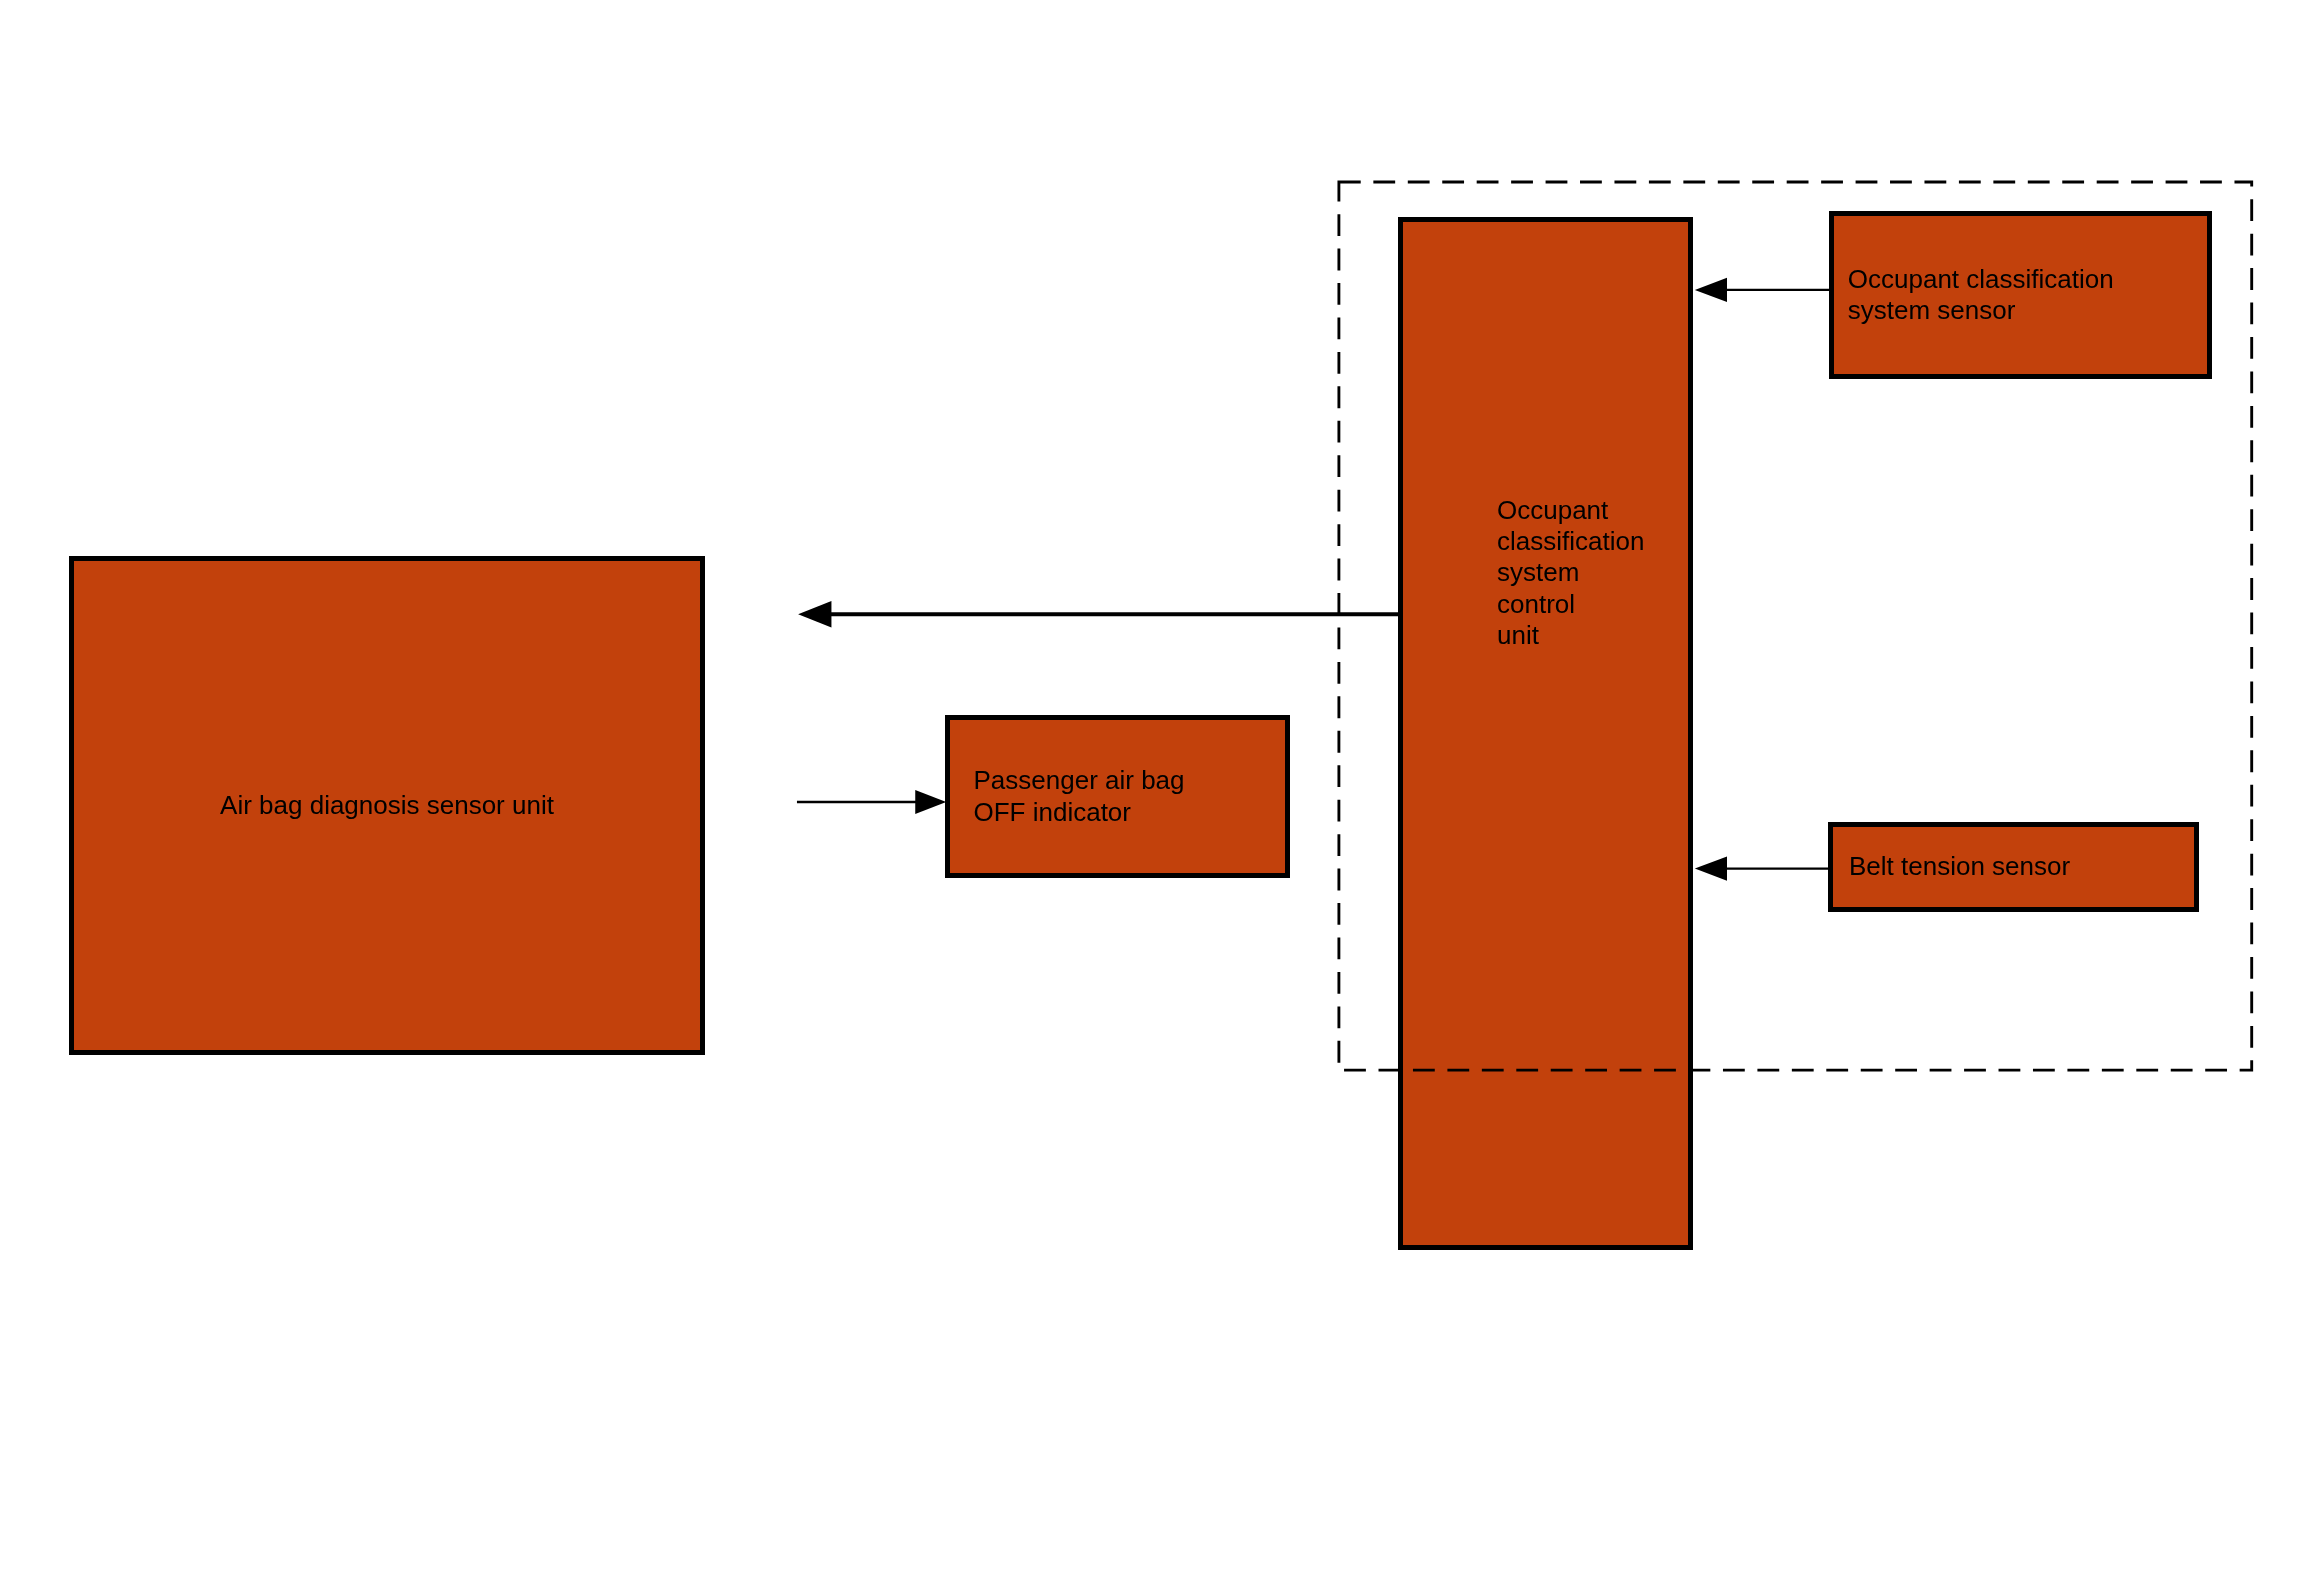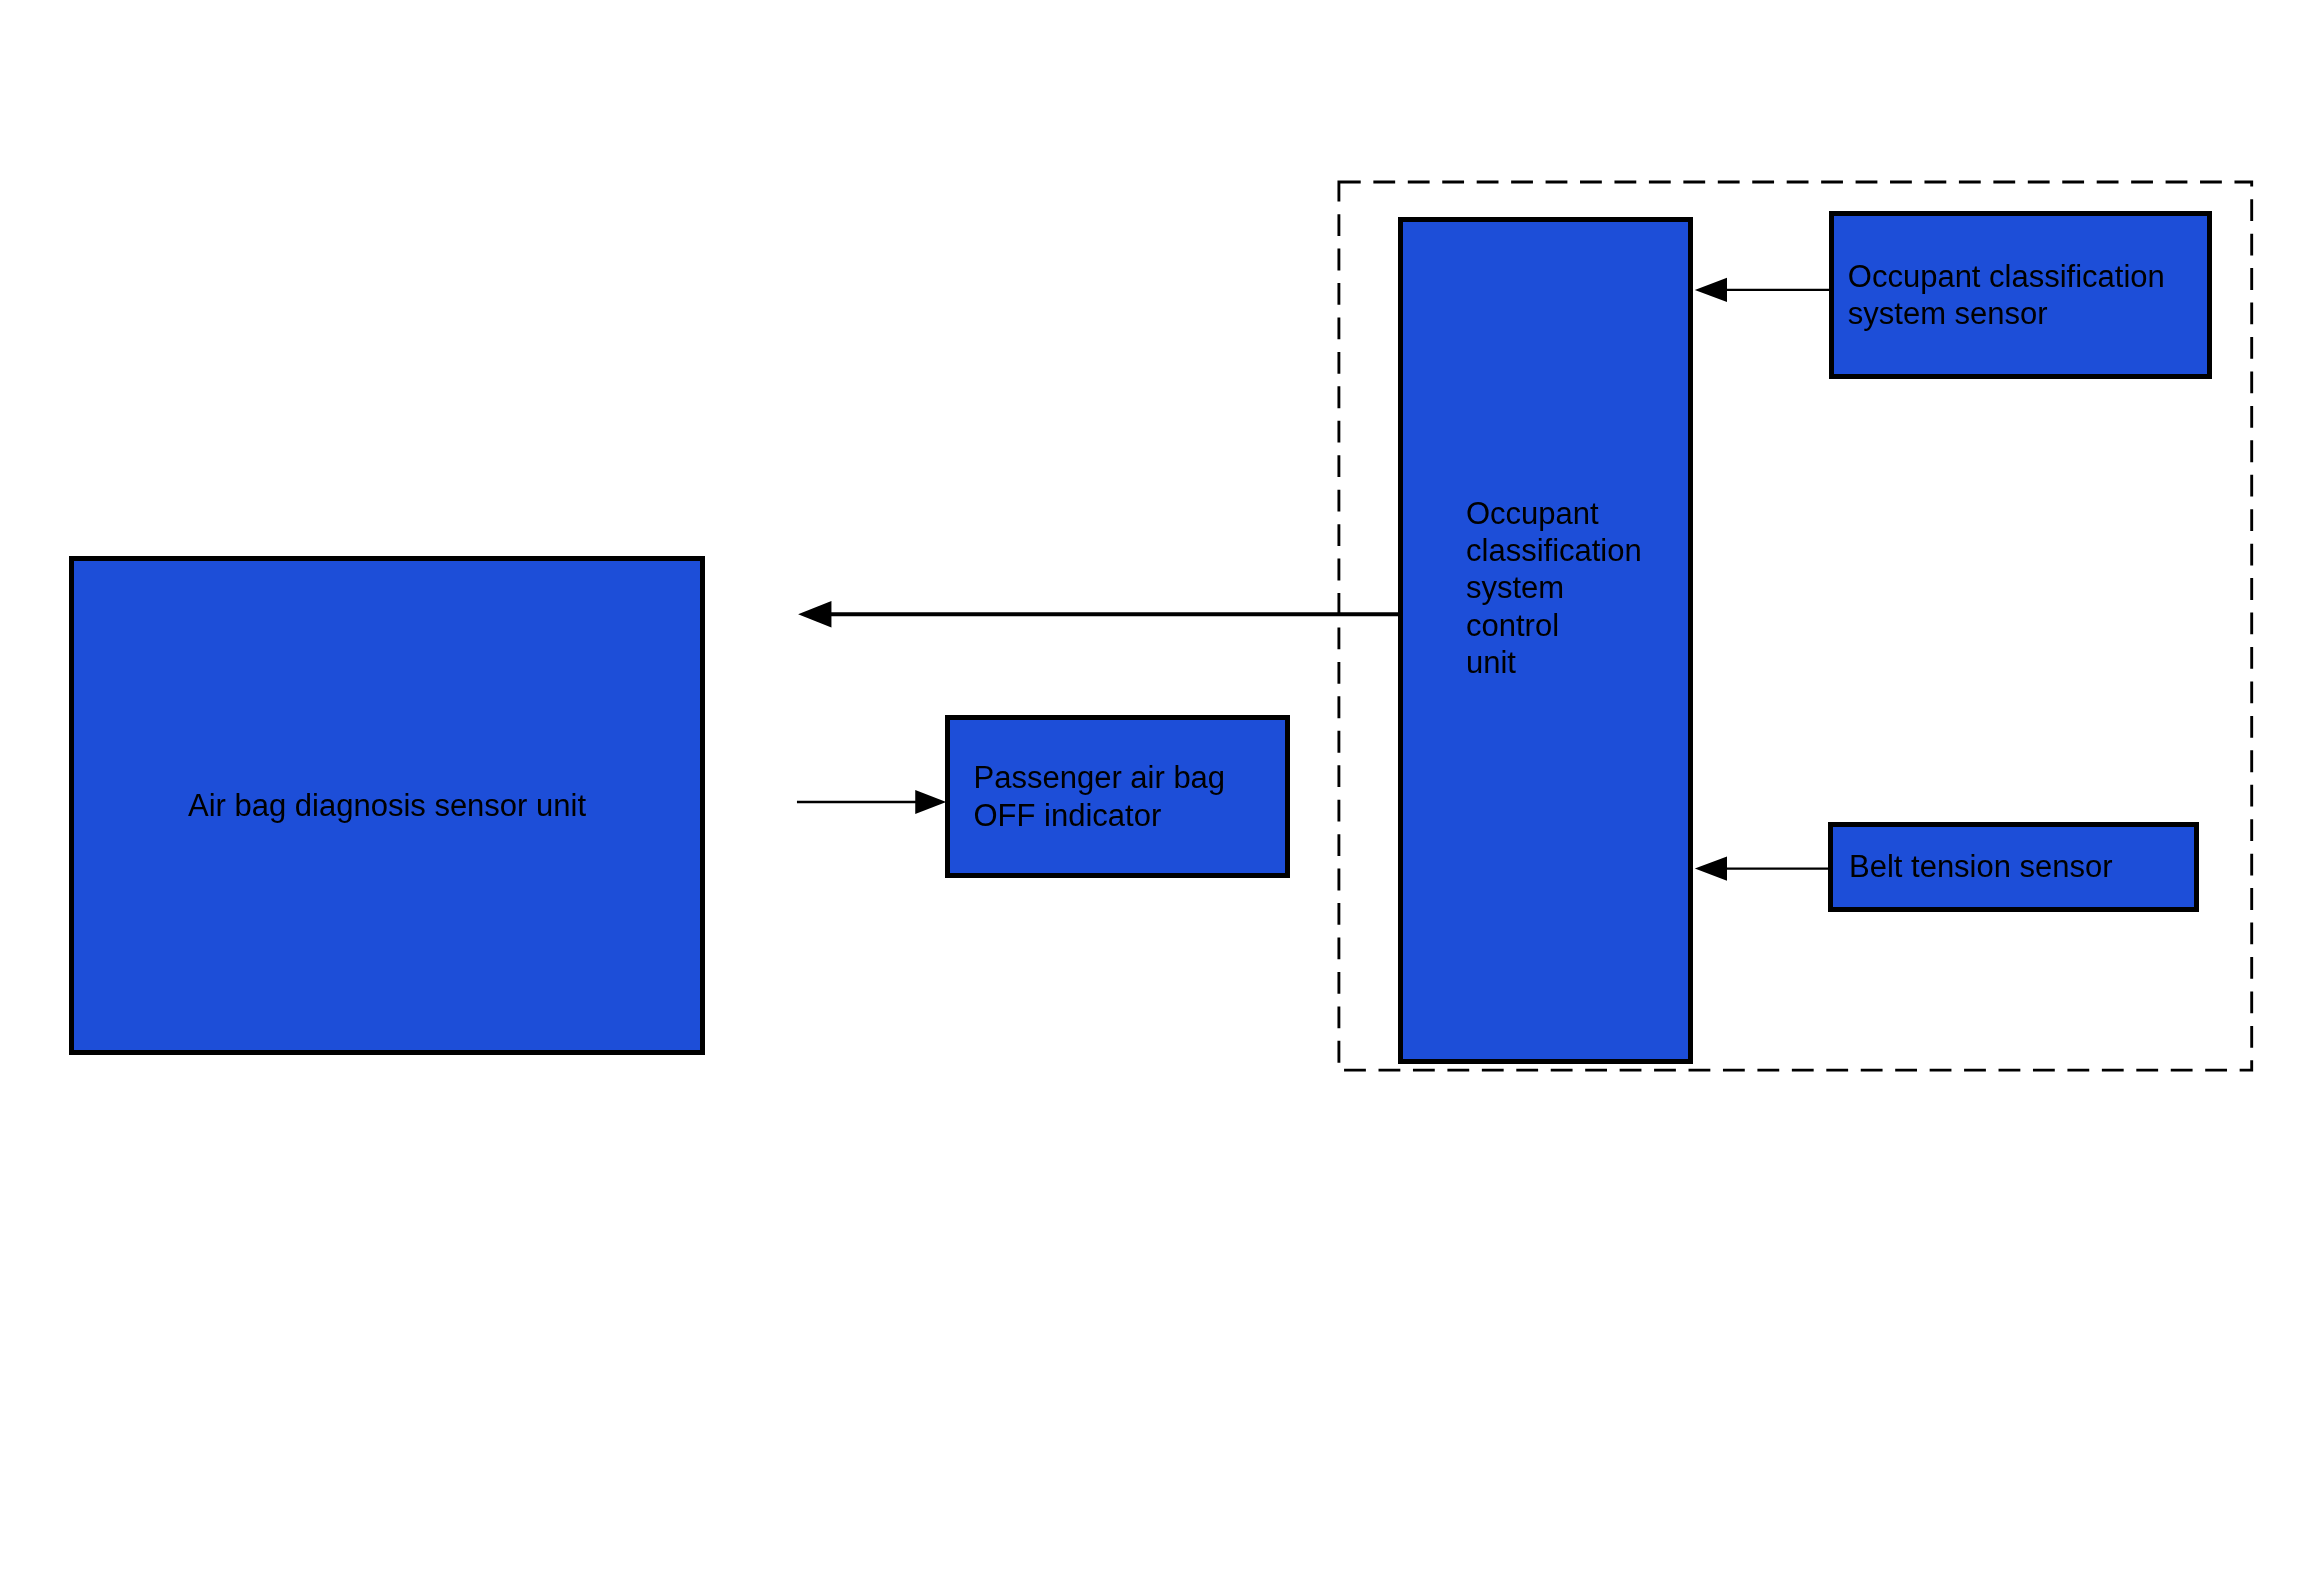--- a/index.html
+++ b/index.html
@@ -10,24 +10,24 @@
   .stage {
     position: relative;
     width: 2319px;
     height: 1573px;
     background: #ffffff;
     font-family: "Liberation Sans", sans-serif;
     color: #000000;
   }
   .box {
     position: absolute;
-    background: #1d4ed8;
+    background: #c2410c;
     border: 5.7px solid #000000;
     box-sizing: border-box;
-    font-size: 31px;
+    font-size: 26px;
     line-height: 1.2;
     white-space: pre-line;
     display: flex;
     align-items: center;
   }
   .box.center-text {
     justify-content: center;
     text-align: center;
   }
   .label {
@@ -43,23 +43,23 @@
   
   #box-passenger {
     left: 945px; top: 715px;
     width: 345px; height: 163px;
     border-width: 5.2px;
     padding-left: 23.5px;
   }
   
   #box-control {
     left: 1398px; top: 217px;
-    width: 295px; height: 847px;
+    width: 295px; height: 1033px;
     border-width: 5.2px;
-    padding-left: 63px;
+    padding-left: 94px;
     padding-top: 273px;
     align-items: flex-start;
   }
   
   #box-ocs-sensor {
     left: 1829px; top: 211px;
     width: 383px; height: 168px;
     border-width: 5.7px;
     padding-left: 13.8px;
   }

